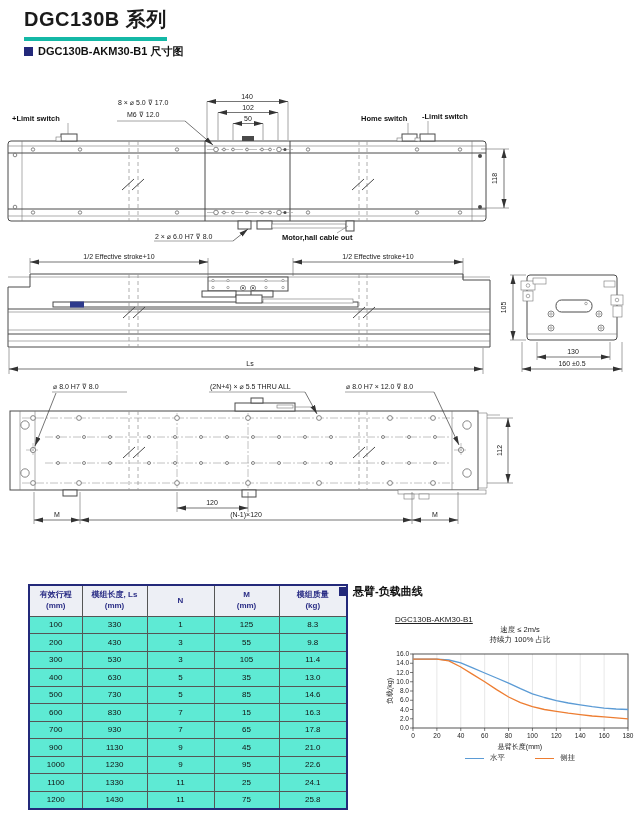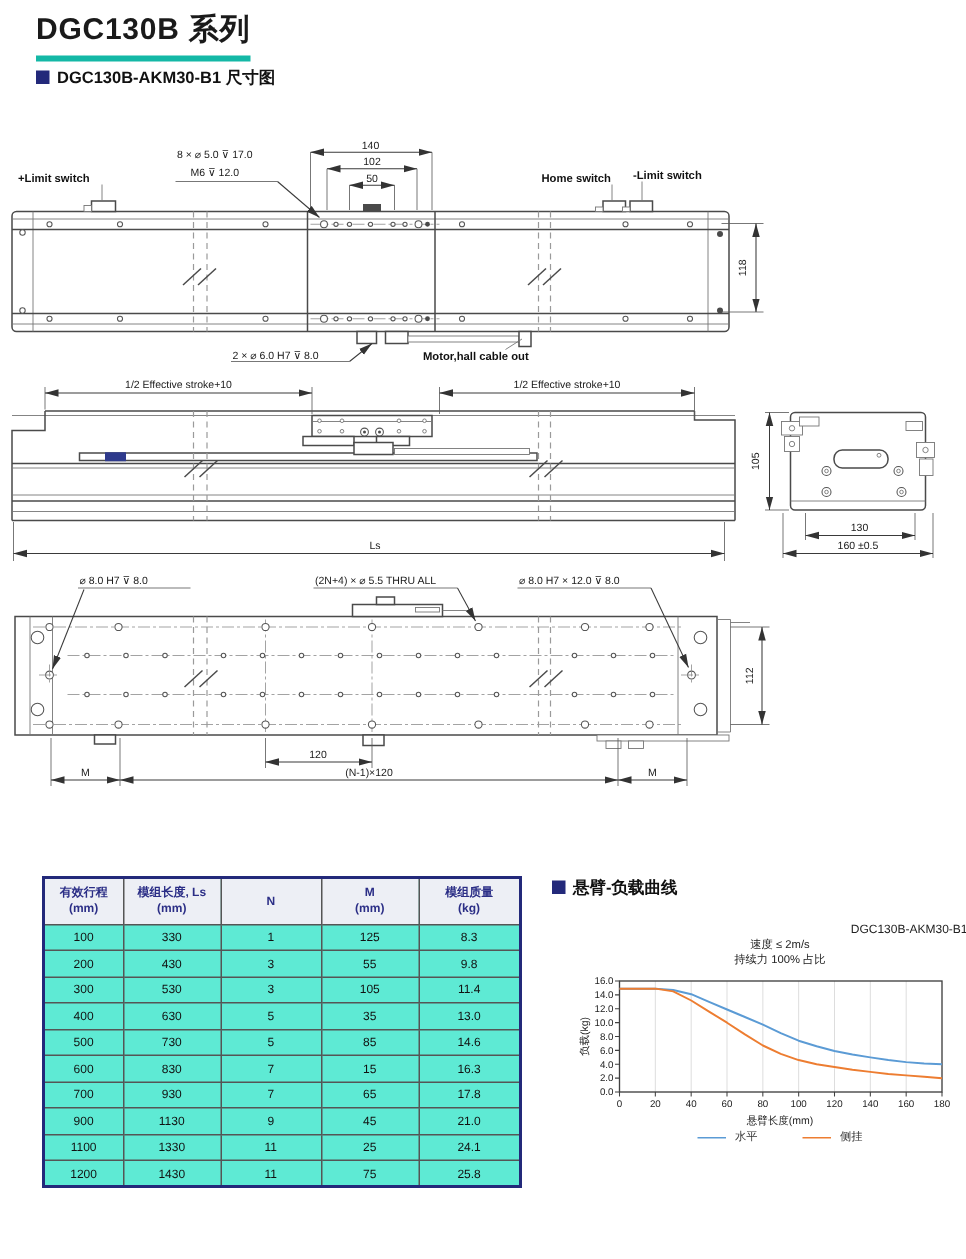--- a/index.html
+++ b/index.html
@@ -10,21 +10,21 @@
   }
   #page-title {
     position:absolute; left:24px; top:6px; margin:0;
     font-size:20px; font-weight:700; color:#1a1a1a;
     padding-bottom:4px; border-bottom:4px solid #14b8a6; letter-spacing:0.5px;
   }
   .sec { position:absolute; display:flex; align-items:center; gap:5px;
          font-size:11px; font-weight:700; color:#111; }
   .sq  { width:9px; height:9px; background:#23297A; display:inline-block; flex:0 0 auto; }
   #sec-dim   { left:24px;  top:44px; }
-  #sec-curve { left:368px; top:584px; }
+  #sec-curve { left:339px; top:584px; }
 
   .dwg { position:absolute; left:0; }
   #dwg-top    { top:90px; }
   #dwg-side   { top:250px; }
   #dwg-bottom { top:380px; }
 
   
   .ln   { stroke:#4a4a4a; stroke-width:1; fill:none; }
   .lnf  { stroke:#4a4a4a; stroke-width:1; fill:#fff; }
   .thin { stroke:#767676; stroke-width:0.6; fill:none; }
@@ -42,21 +42,21 @@
   
   #spec-table { position:absolute; left:28px; top:584px; width:318px;
     border-collapse:collapse; table-layout:fixed; border:2px solid #23297A; background:#5eead4; }
   #spec-table th { background:#EDEFF5; color:#2B2E86; font-size:8px; font-weight:700;
     border:1px solid #555; height:31px; padding:0; line-height:1.3; text-align:center; }
   #spec-table td { font-size:8px; color:#111; text-align:center;
     border:1px solid #555; height:17.5px; padding:0; }
 
   
   #chart-block { position:absolute; left:383px; top:610px; width:262px; }
-  .ct { font-size:8px;  color:#222; text-align:right; padding-left:12px; line-height:10px; margin-top:5px; }
+  .ct { font-size:8px;  color:#222; text-align:left; padding-left:12px; line-height:10px; margin-top:5px;text-decoration:underline; }
   .cs { font-size:7.5px; color:#222; text-align:center; padding-left:12px; line-height:10px; }
   #plot { display:block; margin-top:2px; }
   .tick  { font-size:6.5px; fill:#222; font-family:"Liberation Sans","DejaVu Sans",sans-serif; }
   .axlbl { font-size:7px;  fill:#222; font-family:"Liberation Sans","DejaVu Sans",sans-serif; }
   .legend { display:flex; justify-content:center; align-items:center; gap:6px;
     padding-left:12px; margin-top:2px; font-size:7.5px; color:#333; }
   .lgline { width:19px; height:0; border-top:1.5px solid #888; display:inline-block; }
   .lggap { width:18px; display:inline-block; }
 </style>
 </head>
@@ -524,20 +524,27 @@
         <td>7</td>
         <td>65</td>
         <td>17.8</td>
       </tr>
       <tr>
         <td>900</td>
         <td>1130</td>
         <td>9</td>
         <td>45</td>
         <td>21.0</td>
+      </tr>
+      <tr>
+        <td>1000</td>
+        <td>1230</td>
+        <td>9</td>
+        <td>95</td>
+        <td>22.6</td>
       </tr>
       <tr>
         <td>1100</td>
         <td>1330</td>
         <td>11</td>
         <td>25</td>
         <td>24.1</td>
       </tr>
       <tr>
         <td>1200</td>

